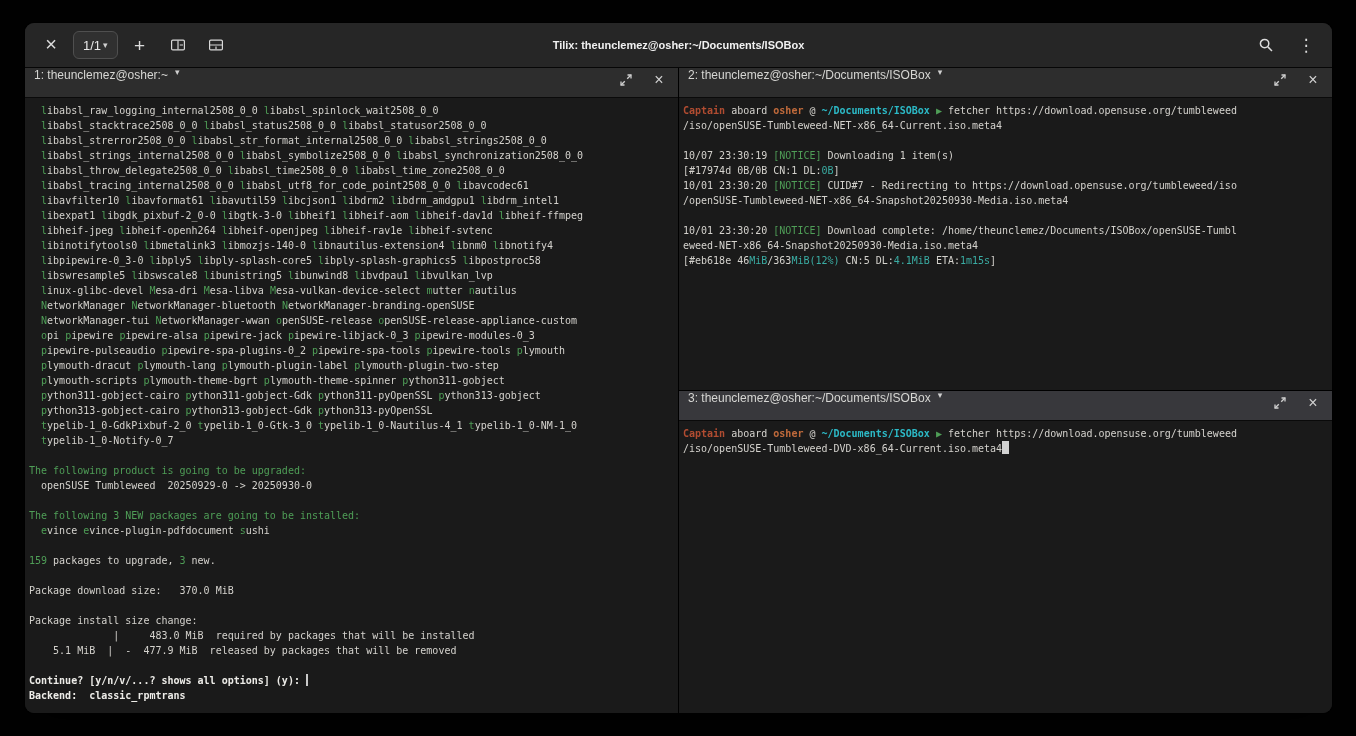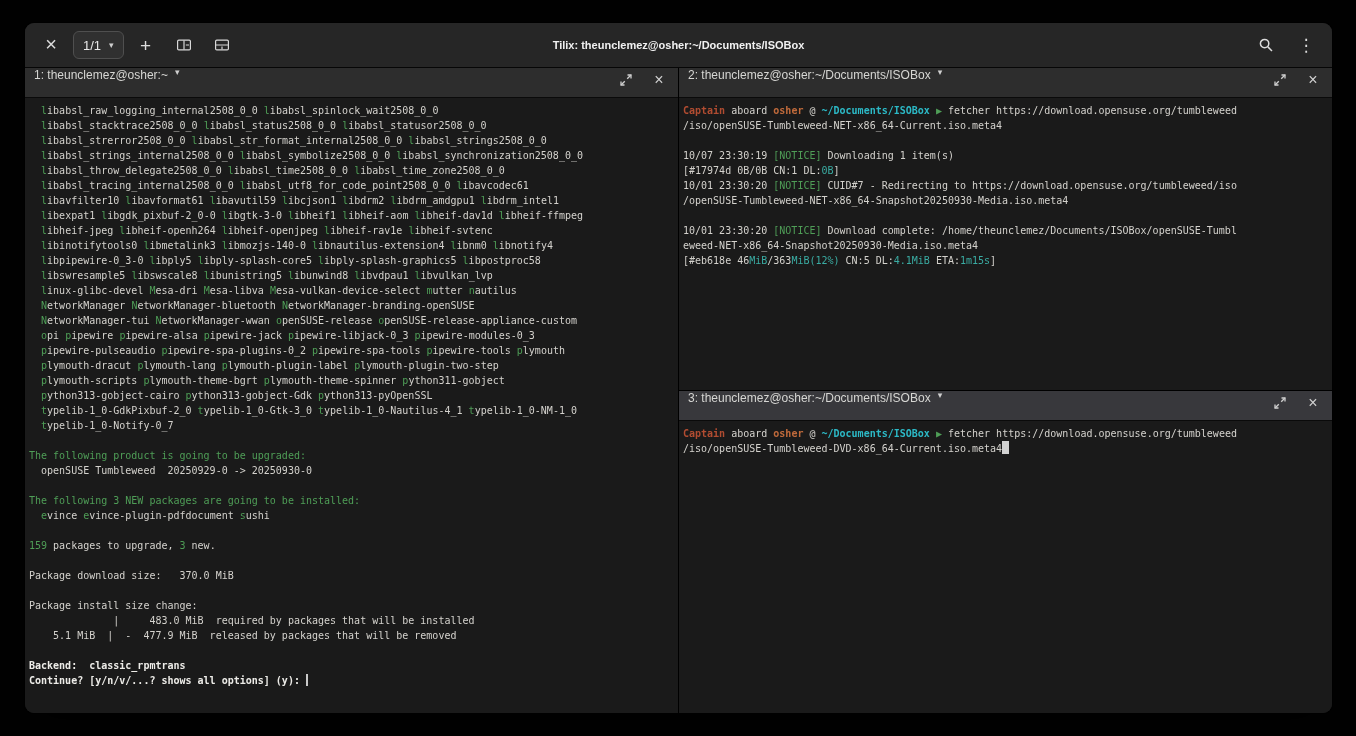--- a/index.html
+++ b/index.html
@@ -8,21 +8,21 @@
   .window{position:absolute;left:25px;top:23px;width:1307px;height:690px;border-radius:9px;
     overflow:hidden;background:#1b1b1b;box-shadow:0 12px 42px rgba(0,0,0,.85),0 0 0 1px #000;
     display:flex;flex-direction:column;}
   
   .headerbar{flex:0 0 45px;height:45px;background:#262626;border-bottom:1px solid #060606;
     display:flex;align-items:center;padding:0 10px;position:relative;}
   .hb-left{display:flex;align-items:center;gap:6px;}
   .icon-btn{width:32px;height:32px;border:none;background:transparent;color:#dcdcdc;border-radius:6px;
     display:flex;align-items:center;justify-content:center;padding:0;font-family:inherit;cursor:pointer;}
   .session-btn{height:28px;background:#303030;border:1px solid #4f4f4f;border-radius:6px;color:#e8e8e8;
-    font-size:13px;display:flex;align-items:center;gap:8px;padding:0 9px;font-family:inherit;cursor:pointer;text-align:right;}
+    font-size:13px;display:flex;align-items:center;gap:2px;padding:0 9px;font-family:inherit;cursor:pointer;text-align:right;}
   .glyph{font-size:19px;line-height:1;}
   .glyph-close{font-size:20px;line-height:1;margin-top:-2px;}
   .caret{font-size:9px;color:#cfcfcf;line-height:1;}
   .hb-title{position:absolute;left:50%;top:50%;transform:translate(-50%,-50%);
     font-weight:bold;font-size:11px;color:#f1f1f1;white-space:nowrap;}
   .hb-right{margin-left:auto;display:flex;align-items:center;gap:8px;}
   .kebab{font-size:17px;line-height:1;}
   
   .panes{flex:1;display:flex;min-height:0;}
   .pane{display:flex;flex-direction:column;min-height:0;flex:1;min-width:0;}
@@ -135,40 +135,41 @@
           <div class="tline">  <span class="grn">l</span><span class="fg">ibinotifytools0</span> <span class="grn">l</span><span class="fg">ibmetalink3</span> <span class="grn">l</span><span class="fg">ibmozjs-140-0</span> <span class="grn">l</span><span class="fg">ibnautilus-extension4</span> <span class="grn">l</span><span class="fg">ibnm0</span> <span class="grn">l</span><span class="fg">ibnotify4</span></div>
           <div class="tline">  <span class="grn">l</span><span class="fg">ibpipewire-0_3-0</span> <span class="grn">l</span><span class="fg">ibply5</span> <span class="grn">l</span><span class="fg">ibply-splash-core5</span> <span class="grn">l</span><span class="fg">ibply-splash-graphics5</span> <span class="grn">l</span><span class="fg">ibpostproc58</span></div>
           <div class="tline">  <span class="grn">l</span><span class="fg">ibswresample5</span> <span class="grn">l</span><span class="fg">ibswscale8</span> <span class="grn">l</span><span class="fg">ibunistring5</span> <span class="grn">l</span><span class="fg">ibunwind8</span> <span class="grn">l</span><span class="fg">ibvdpau1</span> <span class="grn">l</span><span class="fg">ibvulkan_lvp</span></div>
           <div class="tline">  <span class="grn">l</span><span class="fg">inux-glibc-devel</span> <span class="grn">M</span><span class="fg">esa-dri</span> <span class="grn">M</span><span class="fg">esa-libva</span> <span class="grn">M</span><span class="fg">esa-vulkan-device-select</span> <span class="grn">m</span><span class="fg">utter</span> <span class="grn">n</span><span class="fg">autilus</span></div>
           <div class="tline">  <span class="grn">N</span><span class="fg">etworkManager</span> <span class="grn">N</span><span class="fg">etworkManager-bluetooth</span> <span class="grn">N</span><span class="fg">etworkManager-branding-openSUSE</span></div>
           <div class="tline">  <span class="grn">N</span><span class="fg">etworkManager-tui</span> <span class="grn">N</span><span class="fg">etworkManager-wwan</span> <span class="grn">o</span><span class="fg">penSUSE-release</span> <span class="grn">o</span><span class="fg">penSUSE-release-appliance-custom</span></div>
           <div class="tline">  <span class="grn">o</span><span class="fg">pi</span> <span class="grn">p</span><span class="fg">ipewire</span> <span class="grn">p</span><span class="fg">ipewire-alsa</span> <span class="grn">p</span><span class="fg">ipewire-jack</span> <span class="grn">p</span><span class="fg">ipewire-libjack-0_3</span> <span class="grn">p</span><span class="fg">ipewire-modules-0_3</span></div>
           <div class="tline">  <span class="grn">p</span><span class="fg">ipewire-pulseaudio</span> <span class="grn">p</span><span class="fg">ipewire-spa-plugins-0_2</span> <span class="grn">p</span><span class="fg">ipewire-spa-tools</span> <span class="grn">p</span><span class="fg">ipewire-tools</span> <span class="grn">p</span><span class="fg">lymouth</span></div>
           <div class="tline">  <span class="grn">p</span><span class="fg">lymouth-dracut</span> <span class="grn">p</span><span class="fg">lymouth-lang</span> <span class="grn">p</span><span class="fg">lymouth-plugin-label</span> <span class="grn">p</span><span class="fg">lymouth-plugin-two-step</span></div>
           <div class="tline">  <span class="grn">p</span><span class="fg">lymouth-scripts</span> <span class="grn">p</span><span class="fg">lymouth-theme-bgrt</span> <span class="grn">p</span><span class="fg">lymouth-theme-spinner</span> <span class="grn">p</span><span class="fg">ython311-gobject</span></div>
+          <div class="tline">  <span class="grn">p</span><span class="fg">ython311-gobject-cairo</span> <span class="grn">p</span><span class="fg">ython311-gobject-Gdk</span> <span class="grn">p</span><span class="fg">ython311-pyOpenSSL</span> <span class="grn">p</span><span class="fg">ython313-gobject</span></div>
           <div class="tline">  <span class="grn">p</span><span class="fg">ython313-gobject-cairo</span> <span class="grn">p</span><span class="fg">ython313-gobject-Gdk</span> <span class="grn">p</span><span class="fg">ython313-pyOpenSSL</span></div>
           <div class="tline">  <span class="grn">t</span><span class="fg">ypelib-1_0-GdkPixbuf-2_0</span> <span class="grn">t</span><span class="fg">ypelib-1_0-Gtk-3_0</span> <span class="grn">t</span><span class="fg">ypelib-1_0-Nautilus-4_1</span> <span class="grn">t</span><span class="fg">ypelib-1_0-NM-1_0</span></div>
           <div class="tline">  <span class="grn">t</span><span class="fg">ypelib-1_0-Notify-0_7</span></div>
           <div class="tline">&nbsp;</div>
           <div class="tline"><span class="grn">The following product is going to be upgraded:</span></div>
           <div class="tline"><span class="fg">  openSUSE Tumbleweed  20250929-0 -&gt; 20250930-0</span></div>
           <div class="tline">&nbsp;</div>
           <div class="tline"><span class="grn">The following 3 NEW packages are going to be installed:</span></div>
           <div class="tline">  <span class="grn">e</span><span class="fg">vince</span> <span class="grn">e</span><span class="fg">vince-plugin-pdfdocument</span> <span class="grn">s</span><span class="fg">ushi</span></div>
           <div class="tline">&nbsp;</div>
           <div class="tline"><span class="grn">159</span><span class="fg"> packages to upgrade, </span><span class="grn">3</span><span class="fg"> new.</span></div>
           <div class="tline">&nbsp;</div>
           <div class="tline"><span class="fg">Package download size:   370.0 MiB</span></div>
           <div class="tline">&nbsp;</div>
           <div class="tline"><span class="fg">Package install size change:</span></div>
           <div class="tline"><span class="fg">              |     483.0 MiB  required by packages that will be installed</span></div>
           <div class="tline"><span class="fg">    5.1 MiB  |  -  477.9 MiB  released by packages that will be removed</span></div>
           <div class="tline">&nbsp;</div>
+          <div class="tline"><span class="b">Continue? [y/n/v/...? shows all options] (y): </span><span class="cursor-beam"></span></div>
           <div class="tline"><span class="b">Backend:  classic_rpmtrans</span></div>
-          <div class="tline"><span class="b">Continue? [y/n/v/...? shows all options] (y): </span><span class="cursor-beam"></span></div>
         </div>
     </section>
 
     <div class="v-divider"></div>
 
     <div class="pane-col">
 
       <section class="pane">
         <div class="pane-header">
           <span class="pane-title">2: theunclemez@osher:~/Documents/ISOBox</span>

